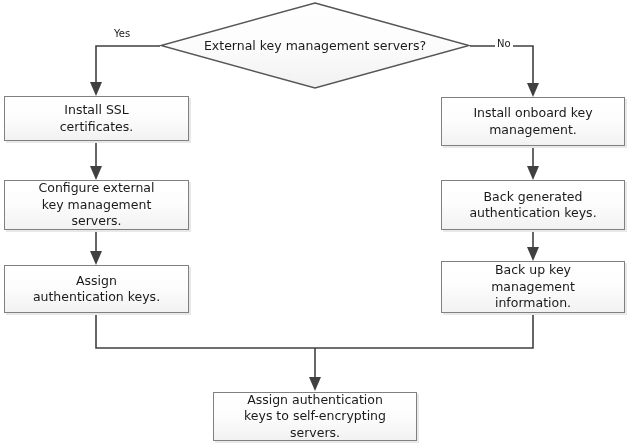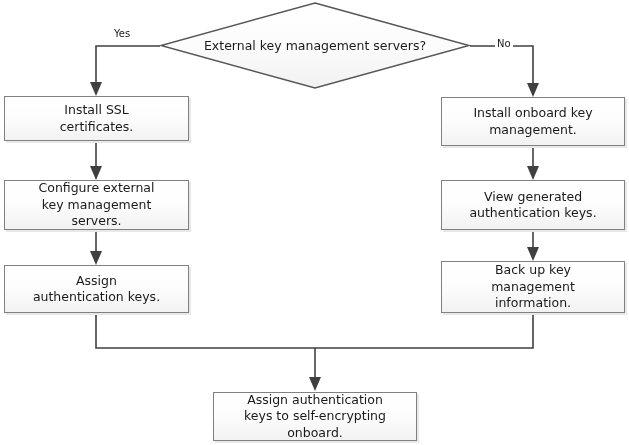--- a/index.html
+++ b/index.html
@@ -144,24 +144,24 @@
 
   <div class="node" style="left:4px; top:265px; width:185px; height:48px;">
     <span>Assign authentication keys.</span>
   </div>
 
   <div class="node" style="left:441px; top:97px; width:184px; height:49px;">
     <span>Install onboard key management.</span>
   </div>
 
   <div class="node" style="left:441px; top:180px; width:184px; height:50px;">
-    <span>View generated authentication keys.</span>
+    <span>Back generated authentication keys.</span>
   </div>
 
   <div class="node" style="left:441px; top:261px; width:184px; height:52px;">
     <span>Back up key management information.</span>
   </div>
 
   <div class="node" style="left:213px; top:392px; width:204px; height:49px;">
-    <span>Assign authentication keys to self-encrypting onboard.</span>
+    <span>Assign authentication keys to self-encrypting servers.</span>
   </div>
 
 </div>
 
 </body></html>

